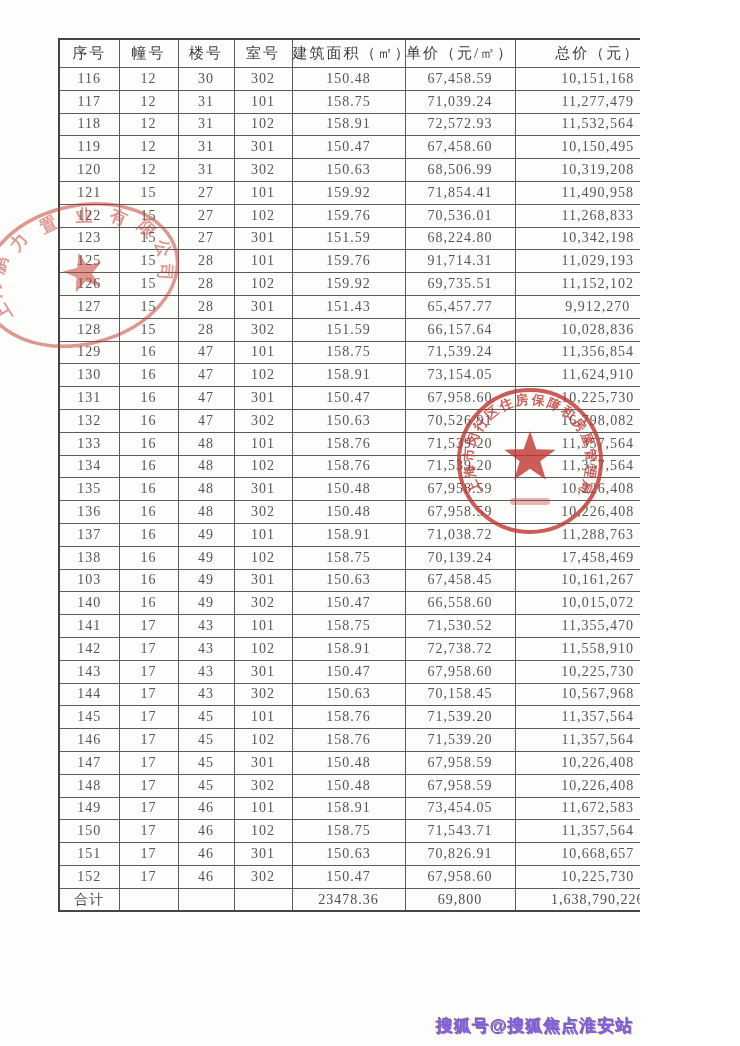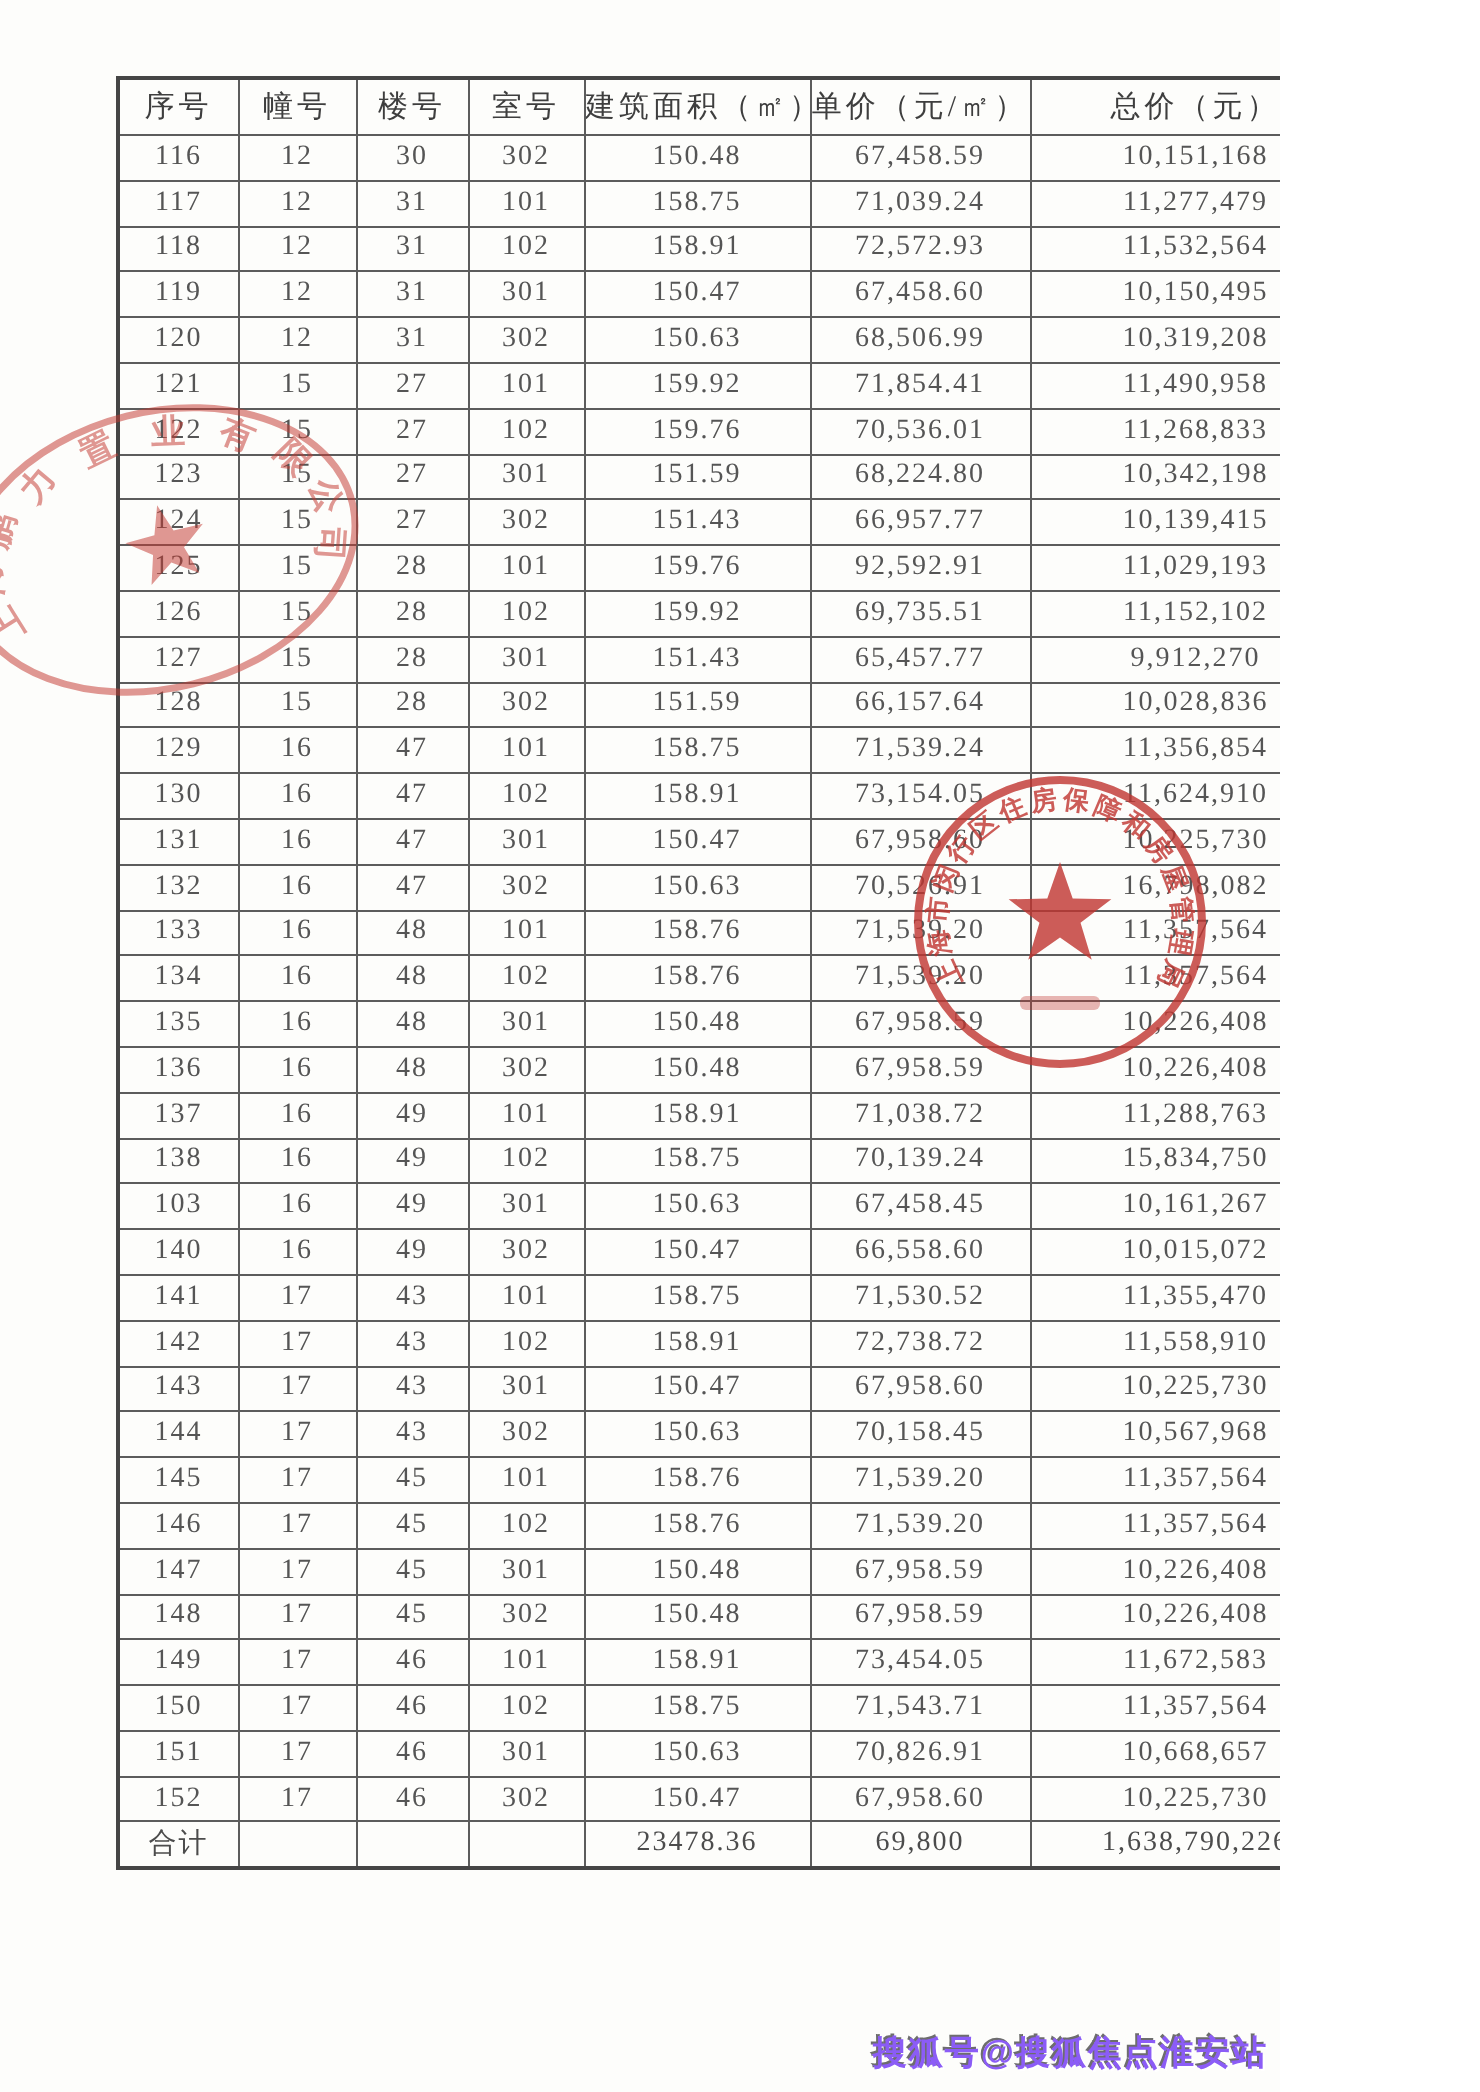--- a/index.html
+++ b/index.html
@@ -155,35 +155,26 @@
         <tr>
           <td>123</td>
           <td>15</td>
           <td>27</td>
           <td>301</td>
           <td>151.59</td>
           <td>68,224.80</td>
           <td>10,342,198</td>
         </tr>
         <tr>
-          <td>124</td>
-          <td>15</td>
-          <td>27</td>
-          <td>302</td>
-          <td>151.43</td>
-          <td>66,957.77</td>
-          <td>10,139,415</td>
-        </tr>
-        <tr>
           <td>125</td>
           <td>15</td>
           <td>28</td>
           <td>101</td>
           <td>159.76</td>
-          <td>92,592.91</td>
+          <td>91,714.31</td>
           <td>11,029,193</td>
         </tr>
         <tr>
           <td>126</td>
           <td>15</td>
           <td>28</td>
           <td>102</td>
           <td>159.92</td>
           <td>69,735.51</td>
           <td>11,152,102</td>
@@ -287,21 +278,21 @@
           <td>71,038.72</td>
           <td>11,288,763</td>
         </tr>
         <tr>
           <td>138</td>
           <td>16</td>
           <td>49</td>
           <td>102</td>
           <td>158.75</td>
           <td>70,139.24</td>
-          <td>15,834,750</td>
+          <td>17,458,469</td>
         </tr>
         <tr>
           <td>103</td>
           <td>16</td>
           <td>49</td>
           <td>301</td>
           <td>150.63</td>
           <td>67,458.45</td>
           <td>10,161,267</td>
         </tr>

